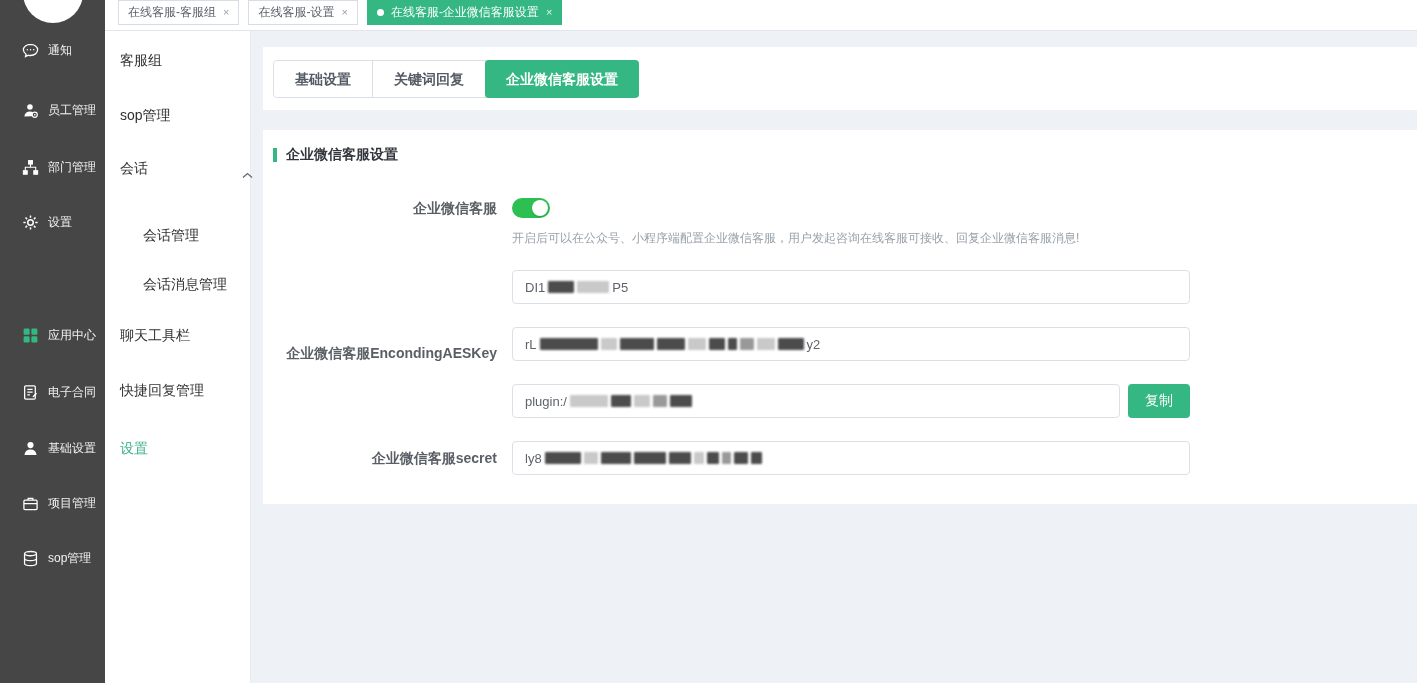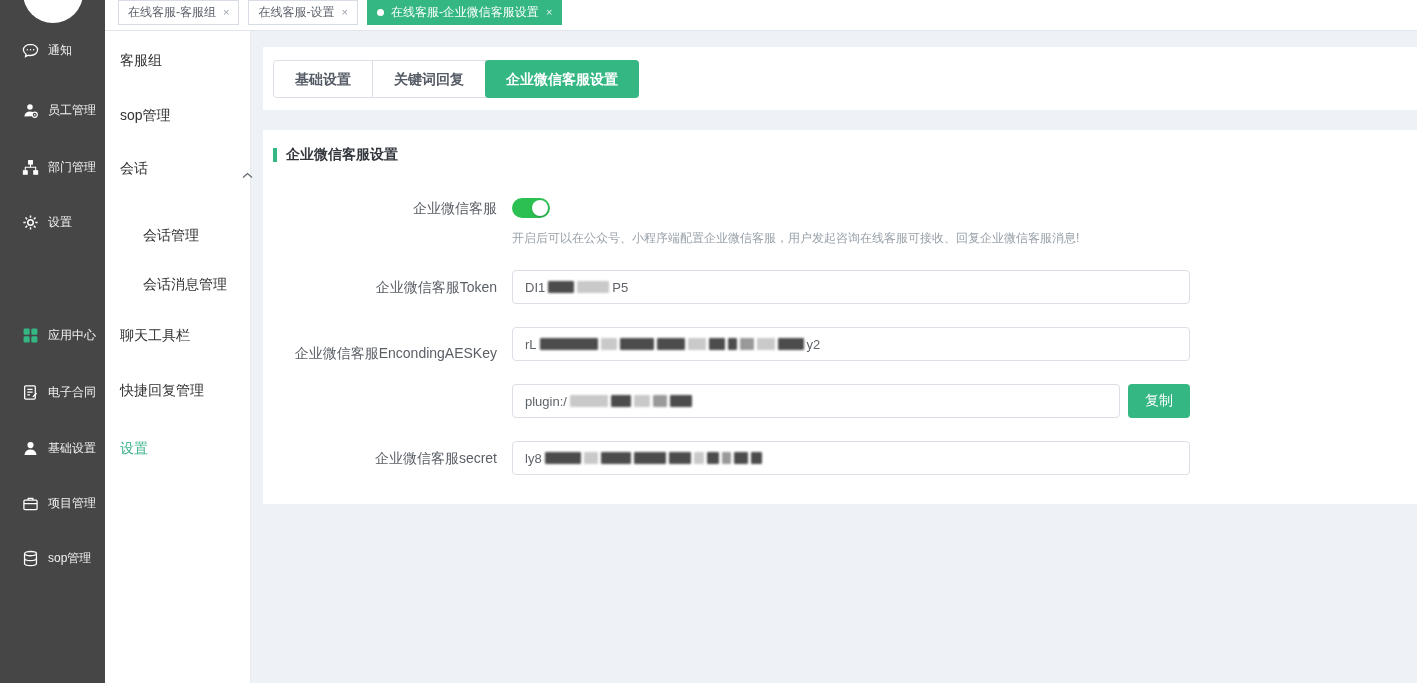--- a/index.html
+++ b/index.html
@@ -43,21 +43,21 @@
   .seg{position:absolute;left:10px;top:13px;display:flex;border:1px solid var(--border);border-radius:4px;background:#fff;}
   .seg-btn{height:36px;line-height:36px;padding:0 21px;font-size:14px;font-weight:700;color:#565c66;background:#fff;border-right:1px solid var(--border);cursor:pointer;}
   .seg-btn:first-child{border-radius:4px 0 0 4px;}
   .seg-btn.active{background:var(--p);color:#fff;border-right:none;border-radius:4px;margin:-1px;height:38px;line-height:38px;position:relative;}
 
   .card2{position:absolute;left:263px;top:130px;width:1154px;height:374px;background:#fff;}
   .sec-head{position:absolute;left:10px;top:16px;display:flex;align-items:center;gap:9px;}
   .sec-bar{width:4px;height:14px;background:var(--p);}
   .sec-title{font-size:14px;font-weight:700;color:#33373d;}
 
-  .flabel{position:absolute;left:0;width:234px;text-align:right;font-size:14px;font-weight:400;color:var(--txt2);line-height:34px;white-space:nowrap;}
+  .flabel{position:absolute;left:0;width:234px;text-align:right;font-size:14px;font-weight:700;color:var(--txt2);line-height:34px;white-space:nowrap;}
   .finput{position:absolute;left:249px;width:678px;height:34px;border:1px solid var(--border);border-radius:4px;background:#fff;display:flex;align-items:center;padding:0 12px;font-size:13px;color:#5f646b;gap:3px;overflow:hidden;white-space:nowrap;cursor:text;}
   .finput.short{width:608px;}
   .switch{position:absolute;left:249px;top:68px;width:38px;height:20px;border-radius:10px;background:var(--toggle);cursor:pointer;}
   .switch::after{content:"";position:absolute;right:2px;top:2px;width:16px;height:16px;border-radius:50%;background:#fff;box-shadow:0 1px 2px rgba(0,0,0,.2);}
   .hint{position:absolute;left:249px;top:100px;font-size:12px;color:var(--txt3);white-space:nowrap;}
   .copy-btn{position:absolute;left:865px;width:62px;height:34px;background:var(--p);color:#fff;border:none;border-radius:4px;font-size:14px;font-family:inherit;cursor:pointer;}
 
   .redact{display:inline-block;height:12px;background:#4c4c4c;filter:blur(1.2px);border-radius:1px;flex:0 0 auto;}
   .rm{background:#999;}
   .rl{background:#c9c9c9;}
@@ -216,21 +216,20 @@
   <div class="card2">
     <div class="sec-head">
       <span class="sec-bar"></span>
       <span class="sec-title">企业微信客服设置</span>
     </div>
 
     <div class="flabel" style="top:61px">企业微信客服</div>
     <div class="switch"></div>
     <div class="hint">开启后可以在公众号、小程序端配置企业微信客服，用户发起咨询在线客服可接收、回复企业微信客服消息!</div>
 
-    <div class="flabel" style="top:140px">企业微信客服Token</div>
     <div class="finput" style="top:140px">
       <span>DI1</span>
       <span class="redact" style="width:26px"></span>
       <span class="redact rl" style="width:32px"></span>
       <span>P5</span>
     </div>
 
     <div class="flabel" style="top:206px">企业微信客服EncondingAESKey</div>
     <div class="finput" style="top:197px">
       <span>rL</span>

